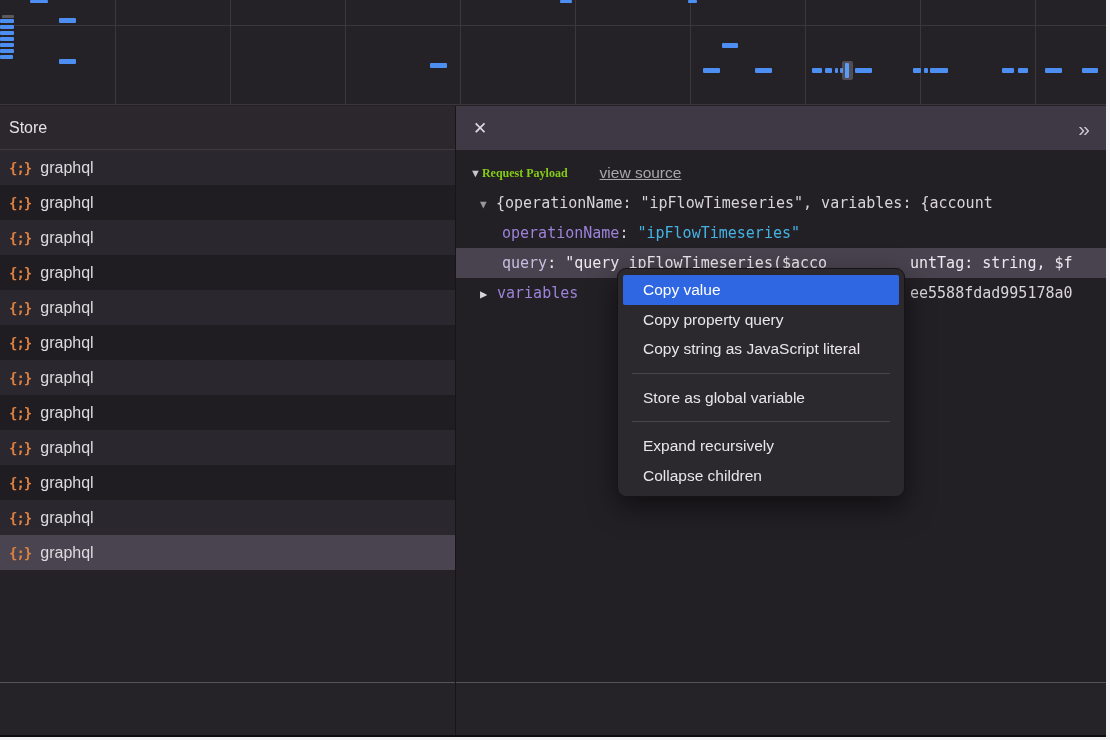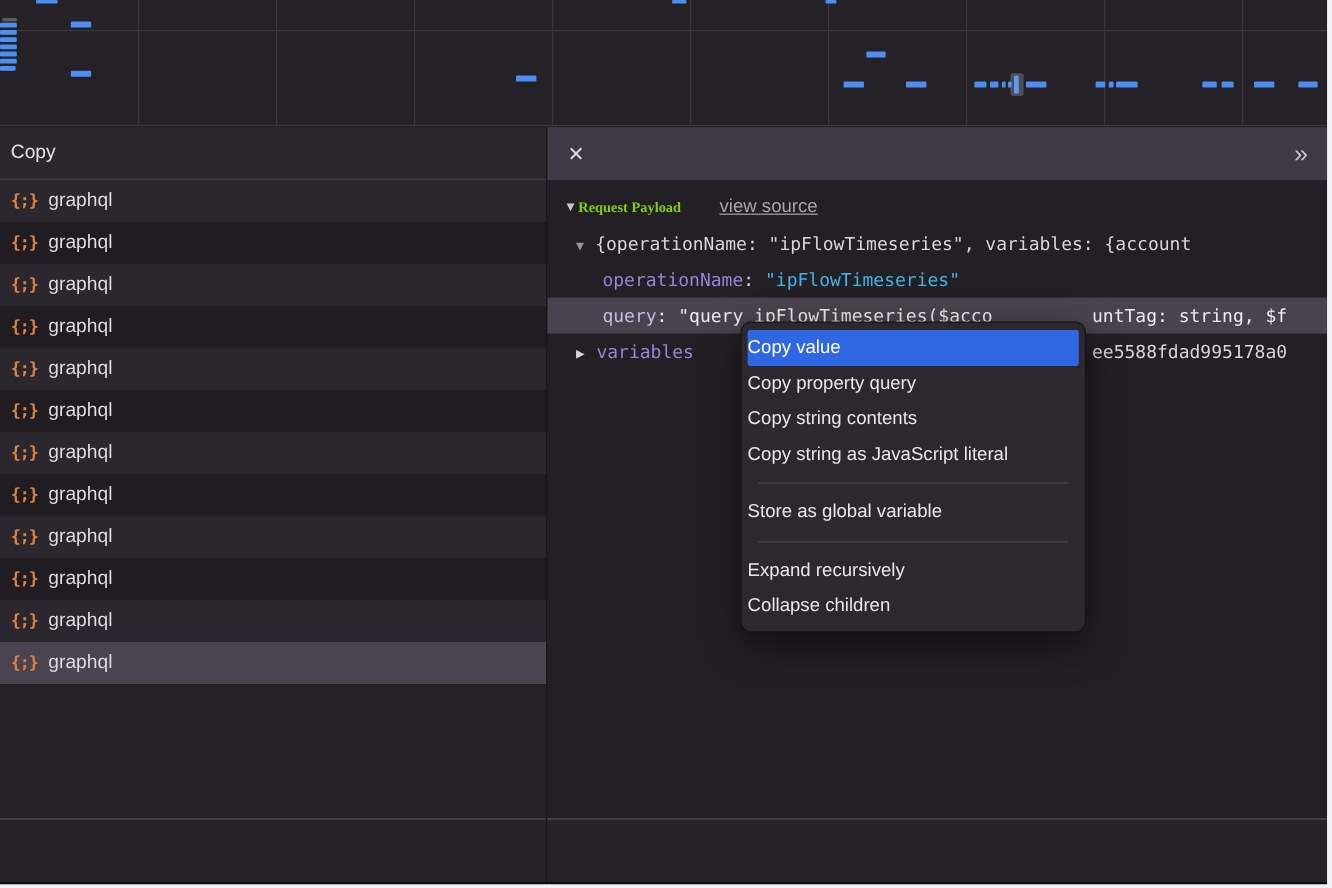--- a/index.html
+++ b/index.html
@@ -75,21 +75,21 @@
   .frag-right { position:absolute; left:454px; top:0; }
 
   
   .footer { position:absolute; left:0; top:682px; width:1106px; height:53px;
     background:#252228; border-top:1px solid #56525a; }
 
   
   .context-menu { position:absolute; left:617px; top:268px; width:288px;
     background:#2c292e; border:1px solid #161417; border-radius:9px;
     box-shadow:0 10px 28px rgba(0,0,0,0.55); padding:6px 0; z-index:10; }
-  .menu-item { height:29.5px; line-height:29.5px; margin:0 5px; padding-left:0;
+  .menu-item { height:29.5px; line-height:29.5px; margin:0 5px; padding-left:20px;
     color:#e8e6e9; font-size:15.5px; border-radius:2px; white-space:nowrap; cursor:default; }
   .menu-item.highlighted { background:#2f67e2; color:#ffffff; }
   .menu-sep { height:1px; background:#49464b; margin:9px 14px; }
 
   
   .edge-right { position:absolute; right:0; top:0; width:4px; height:740px; background:#f2f1f3; }
   .edge-bottom { position:absolute; left:0; bottom:0; width:1110px; height:3px; background:#f2f1f3; }
 </style>
 </head>
 <body>
@@ -139,21 +139,21 @@
       <div class="ov-bar-blue" style="left: 1045px; top: 68px; width: 17px; height: 5px;"></div>
       <div class="ov-bar-blue" style="left: 1082px; top: 68px; width: 16px; height: 5px;"></div>
     </div>
 
   <div class="vdivider"></div>
 
   <div class="main">
 
     <div class="name-panel">
       <div class="name-header">
-        <span>Copy</span>
+        <span>Store</span>
       </div>
       <div id="request-rows">
           <div class="req-row light">
             <span class="json-icon">{;}</span>
             <span class="req-label">graphql</span>
           </div>
           <div class="req-row dark">
             <span class="json-icon">{;}</span>
             <span class="req-label">graphql</span>
           </div>
@@ -236,21 +236,20 @@
         </div>
       </div>
     </div>
   </div>
 
   <div class="footer"></div>
 
   <div class="context-menu" id="context-menu">
       <div class="menu-item highlighted">Copy value</div>
       <div class="menu-item">Copy property query</div>
-      <div class="menu-item">Copy string contents</div>
       <div class="menu-item">Copy string as JavaScript literal</div>
       <div class="menu-sep"></div>
       <div class="menu-item">Store as global variable</div>
       <div class="menu-sep"></div>
       <div class="menu-item">Expand recursively</div>
       <div class="menu-item">Collapse children</div>
     </div>
 
 </div>
 

